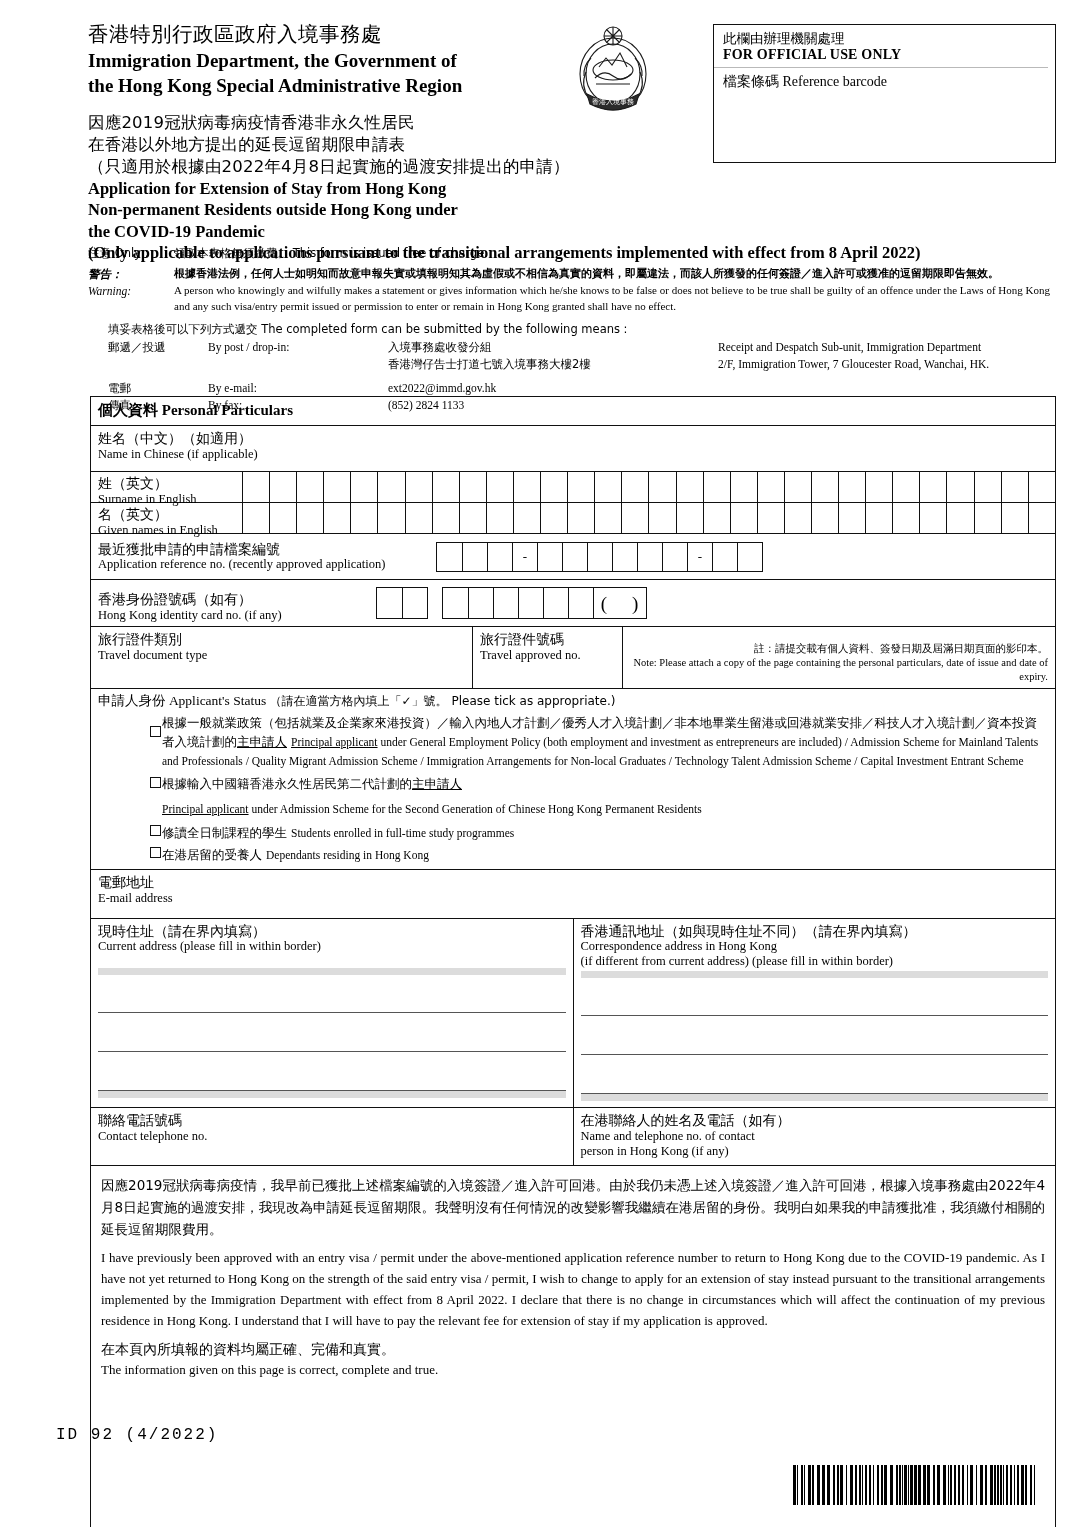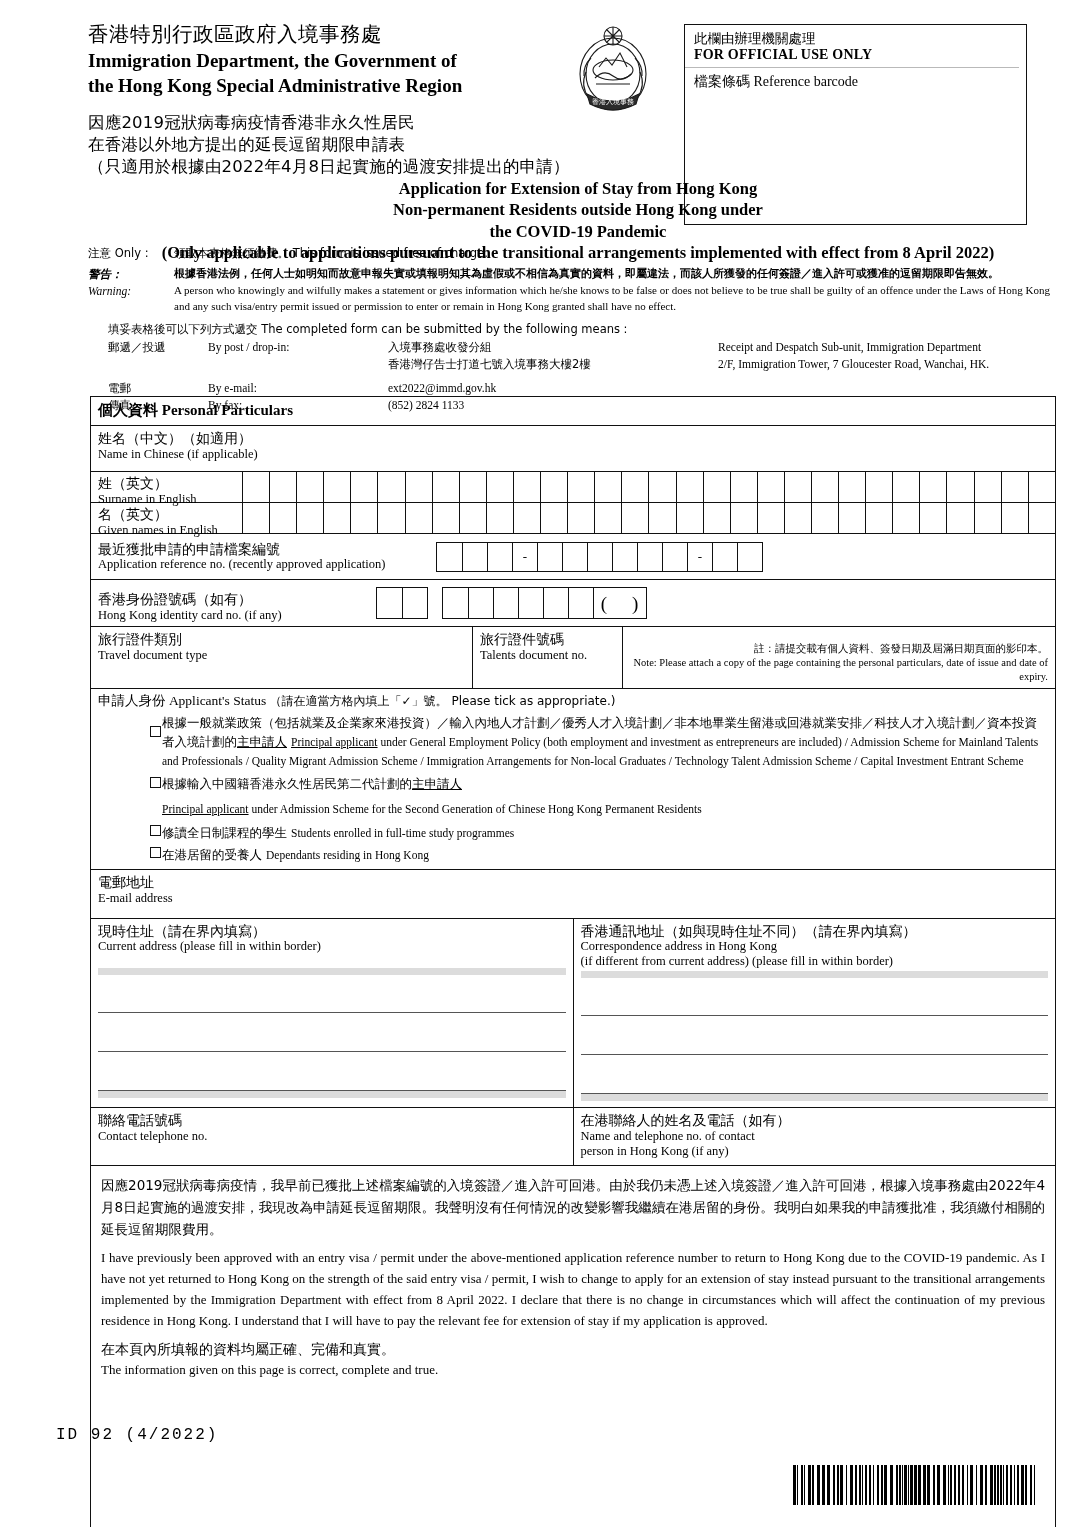--- a/index.html
+++ b/index.html
@@ -12,28 +12,28 @@
   }
   .page { position:absolute; inset:0; }
 
   
   .hdr { position:absolute; left:88px; top:22px; width:560px; }
   .hdr .zh-title { font-size:20.5px; line-height:1.26; letter-spacing:.5px; }
   .hdr .en-title { font-size:19px; font-weight:bold; line-height:1.28; margin-top:1px; }
 
   .subt { position:absolute; left:88px; top:112px; width:980px; }
   .subt .zh { font-size:16.5px; line-height:1.33; letter-spacing:.2px; }
-  .subt .en { font-size:16.5px; font-weight:bold; line-height:1.30;text-align:center; }
+  .subt .en { font-size:16.5px; font-weight:bold; line-height:1.30; }
 
   
   .emblem { position:absolute; left:565px; top:22px; width:96px; height:104px; }
 
   
   .official {
-    position:absolute; left:684px; top:24px; width:343px; height:201px;
+    position:absolute; left:713px; top:24px; width:343px; height:139px;
     border:1.6px solid #111; padding:6px 16px 0 9px;
   }
   .official .l1 { font-size:13.5px; line-height:1.18; }
   .official .l2 { font-size:14px; font-weight:bold; line-height:1.2; letter-spacing:.2px; }
   .official .rule { border-top:1px solid #b9b9b9; margin:3px -9px 5px -9px; }
   .official .l3 { font-size:14px; }
 
   
   .noteblk { position:absolute; left:88px; top:245px; width:975px; }
   .noterow { display:flex; font-size:11.5px; line-height:1.45; }
@@ -378,21 +378,21 @@
         </div>
     </div>
 
     <div class="rowline travel">
       <div class="c1">
         <div class="lblzh zhfont">旅行證件類別</div>
         <div class="lblen">Travel document type</div>
       </div>
       <div class="c2">
         <div class="lblzh zhfont">旅行證件號碼</div>
-        <div class="lblen">Talents document no.</div>
+        <div class="lblen">Travel approved no.</div>
       </div>
       <div class="c3">
         <div class="note">
           <div class="zhfont">註：請提交載有個人資料、簽發日期及屆滿日期頁面的影印本。</div>
           <div>Note: Please attach a copy of the page containing the personal particulars, date of issue and date of expiry.</div>
         </div>
       </div>
     </div>
 
     <div class="rowline">

